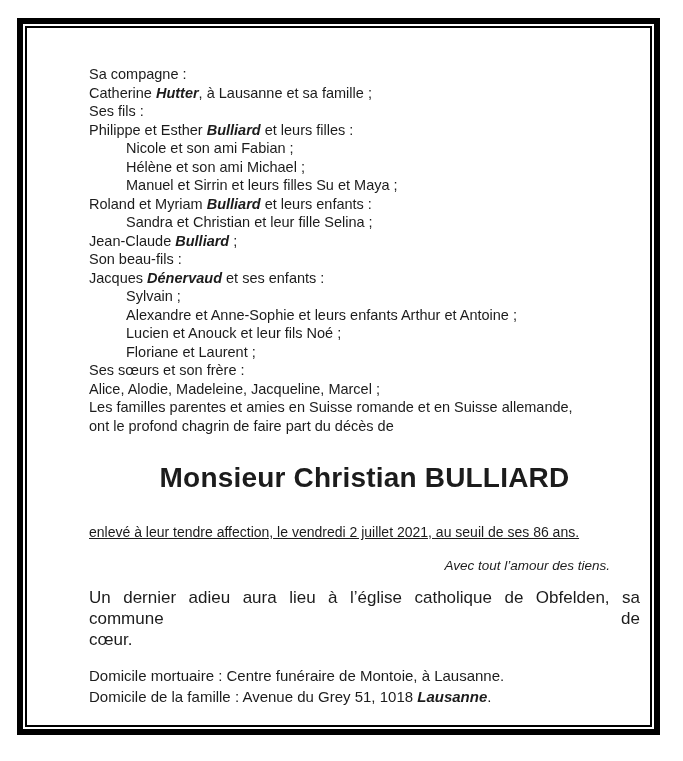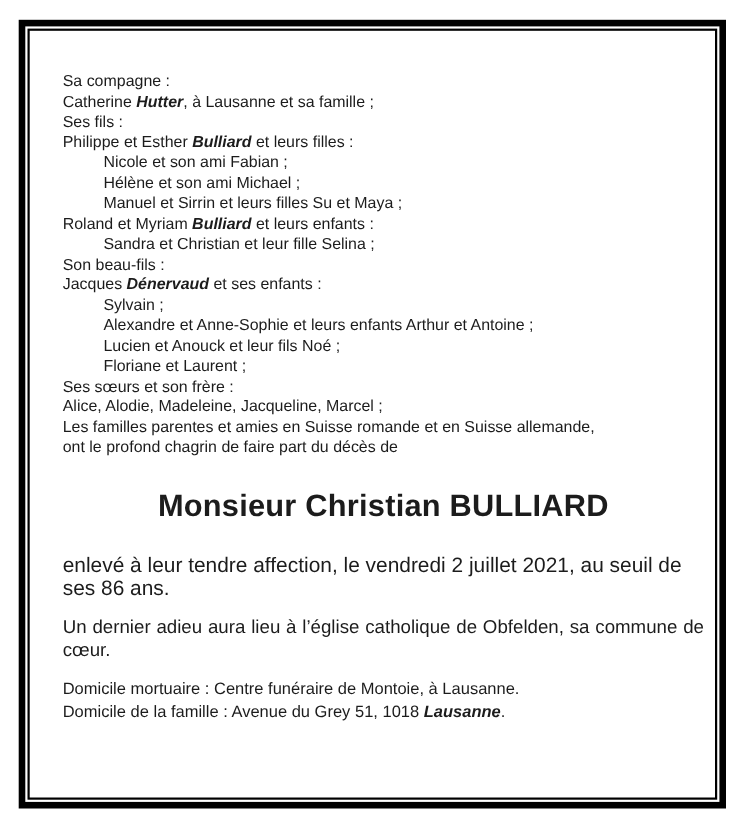--- a/index.html
+++ b/index.html
@@ -31,20 +31,21 @@
     position: absolute;
     inset: 2px;
     border: 2px solid #000000;
   }
   .content {
     position: absolute;
     inset: 0;
     padding: 37px 10px 0 30px;
     font-size: 14.5px;
     line-height: 18.5px;
+    margin-left: 32px;
   }
   .family-list .line {
     white-space: nowrap;
   }
   .family-list .line.indent {
     padding-left: 37px;
   }
   .bold {
     font-weight: 700;
     font-style: italic;
@@ -53,22 +54,23 @@
     margin: 31px 0 0 0;
     padding: 0;
     text-align: center;
     font-size: 28px;
     line-height: 24px;
     font-weight: 700;
     letter-spacing: 0.2px;
   }
   .death-line {
     margin: 32px 0 0 0;
-    font-size: 19px;
+    font-size: 14px;
     line-height: 21px;
+    text-decoration: underline;
   }
   .tribute {
     margin: 14px 30px 0 0;
     text-align: right;
     font-style: italic;
     font-size: 13.5px;
     line-height: 17px;
   }
   .farewell {
     margin-top: 13px;
@@ -96,36 +98,38 @@
         <div class="family-list">
             <div class="line"><span>Sa compagne :</span></div>
             <div class="line"><span>Catherine </span><span class="bold">Hutter</span><span>, à Lausanne et sa famille ;</span></div>
             <div class="line"><span>Ses fils :</span></div>
             <div class="line"><span>Philippe et Esther </span><span class="bold">Bulliard</span><span> et leurs filles :</span></div>
             <div class="line indent"><span>Nicole et son ami Fabian ;</span></div>
             <div class="line indent"><span>Hélène et son ami Michael ;</span></div>
             <div class="line indent"><span>Manuel et Sirrin et leurs filles Su et Maya ;</span></div>
             <div class="line"><span>Roland et Myriam </span><span class="bold">Bulliard</span><span> et leurs enfants :</span></div>
             <div class="line indent"><span>Sandra et Christian et leur fille Selina ;</span></div>
+            <div class="line"><span>Jean-Claude </span><span class="bold">Bulliard</span><span> ;</span></div>
             <div class="line"><span>Son beau-fils :</span></div>
             <div class="line"><span>Jacques </span><span class="bold">Dénervaud</span><span> et ses enfants :</span></div>
             <div class="line indent"><span>Sylvain ;</span></div>
             <div class="line indent"><span>Alexandre et Anne-Sophie et leurs enfants Arthur et Antoine ;</span></div>
             <div class="line indent"><span>Lucien et Anouck et leur fils Noé ;</span></div>
             <div class="line indent"><span>Floriane et Laurent ;</span></div>
             <div class="line"><span>Ses sœurs et son frère :</span></div>
             <div class="line"><span>Alice, Alodie, Madeleine, Jacqueline, Marcel ;</span></div>
             <div class="line"><span>Les familles parentes et amies en Suisse romande et en Suisse allemande,</span></div>
             <div class="line"><span>ont le profond chagrin de faire part du décès de</span></div>
           </div>
 
         <h1 class="deceased-name">Monsieur Christian BULLIARD</h1>
 
         <p class="death-line">enlevé à leur tendre affection, le vendredi 2 juillet 2021, au seuil de ses 86 ans.</p>
 
+        <p class="tribute">Avec tout l’amour des tiens.</p>
 
         <div class="farewell">
           <div class="just-line">Un dernier adieu aura lieu à l’église catholique de Obfelden, sa commune de</div>
           <div>cœur.</div>
         </div>
 
         <div class="domicile">
             <div class="line"><span>Domicile mortuaire : Centre funéraire de Montoie, à Lausanne.</span></div>
             <div class="line"><span>Domicile de la famille : Avenue du Grey 51, 1018 </span><span class="bold">Lausanne</span><span>.</span></div>
           </div>

